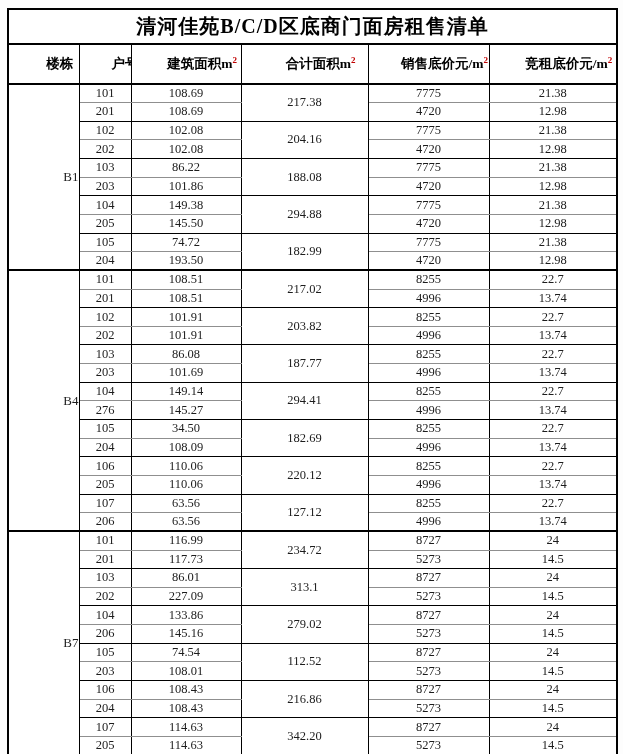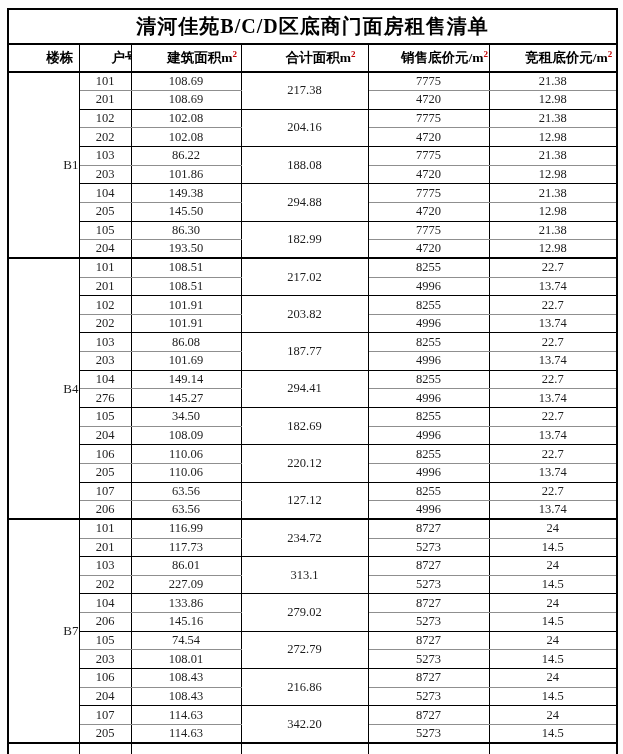--- a/index.html
+++ b/index.html
@@ -31,21 +31,21 @@
   }
   .title-cell {
     height: 35px;
     font-size: 20px;
     font-weight: bold;
     color: #000;
     letter-spacing: 1px;
     border-bottom: 2px solid #000;
   }
   thead th {
-    height: 28px;
+    height: 40px;
     font-size: 13.5px;
     font-weight: bold;
     color: #000;
     border-bottom: 2px solid #000;
     padding-left: 32px;
   }
   sup.sq {
     color: #c00000;
     font-size: 9px;
     font-weight: bold;
@@ -147,21 +147,21 @@
           <td class="split">21.38</td>
         </tr>
         <tr class="pair-end">
           <td class="split">205</td>
           <td class="split">145.50</td>
           <td class="split">4720</td>
           <td class="split">12.98</td>
         </tr>
         <tr class="pair-mid">
           <td class="split">105</td>
-          <td class="split">86.30</td>
+          <td class="split">74.72</td>
           <td class="total-cell sec-end-cell" rowspan="2">182.99</td>
           <td class="split">7775</td>
           <td class="split">21.38</td>
         </tr>
         <tr class="pair-end section-end">
           <td class="split">204</td>
           <td class="split">193.50</td>
           <td class="split">4720</td>
           <td class="split">12.98</td>
         </tr>
@@ -293,21 +293,21 @@
         </tr>
         <tr class="pair-end">
           <td class="split">206</td>
           <td class="split">145.16</td>
           <td class="split">5273</td>
           <td class="split">14.5</td>
         </tr>
         <tr class="pair-mid">
           <td class="split">105</td>
           <td class="split">74.54</td>
-          <td class="total-cell" rowspan="2">272.79</td>
+          <td class="total-cell" rowspan="2">112.52</td>
           <td class="split">8727</td>
           <td class="split">24</td>
         </tr>
         <tr class="pair-end">
           <td class="split">203</td>
           <td class="split">108.01</td>
           <td class="split">5273</td>
           <td class="split">14.5</td>
         </tr>
         <tr class="pair-mid">

